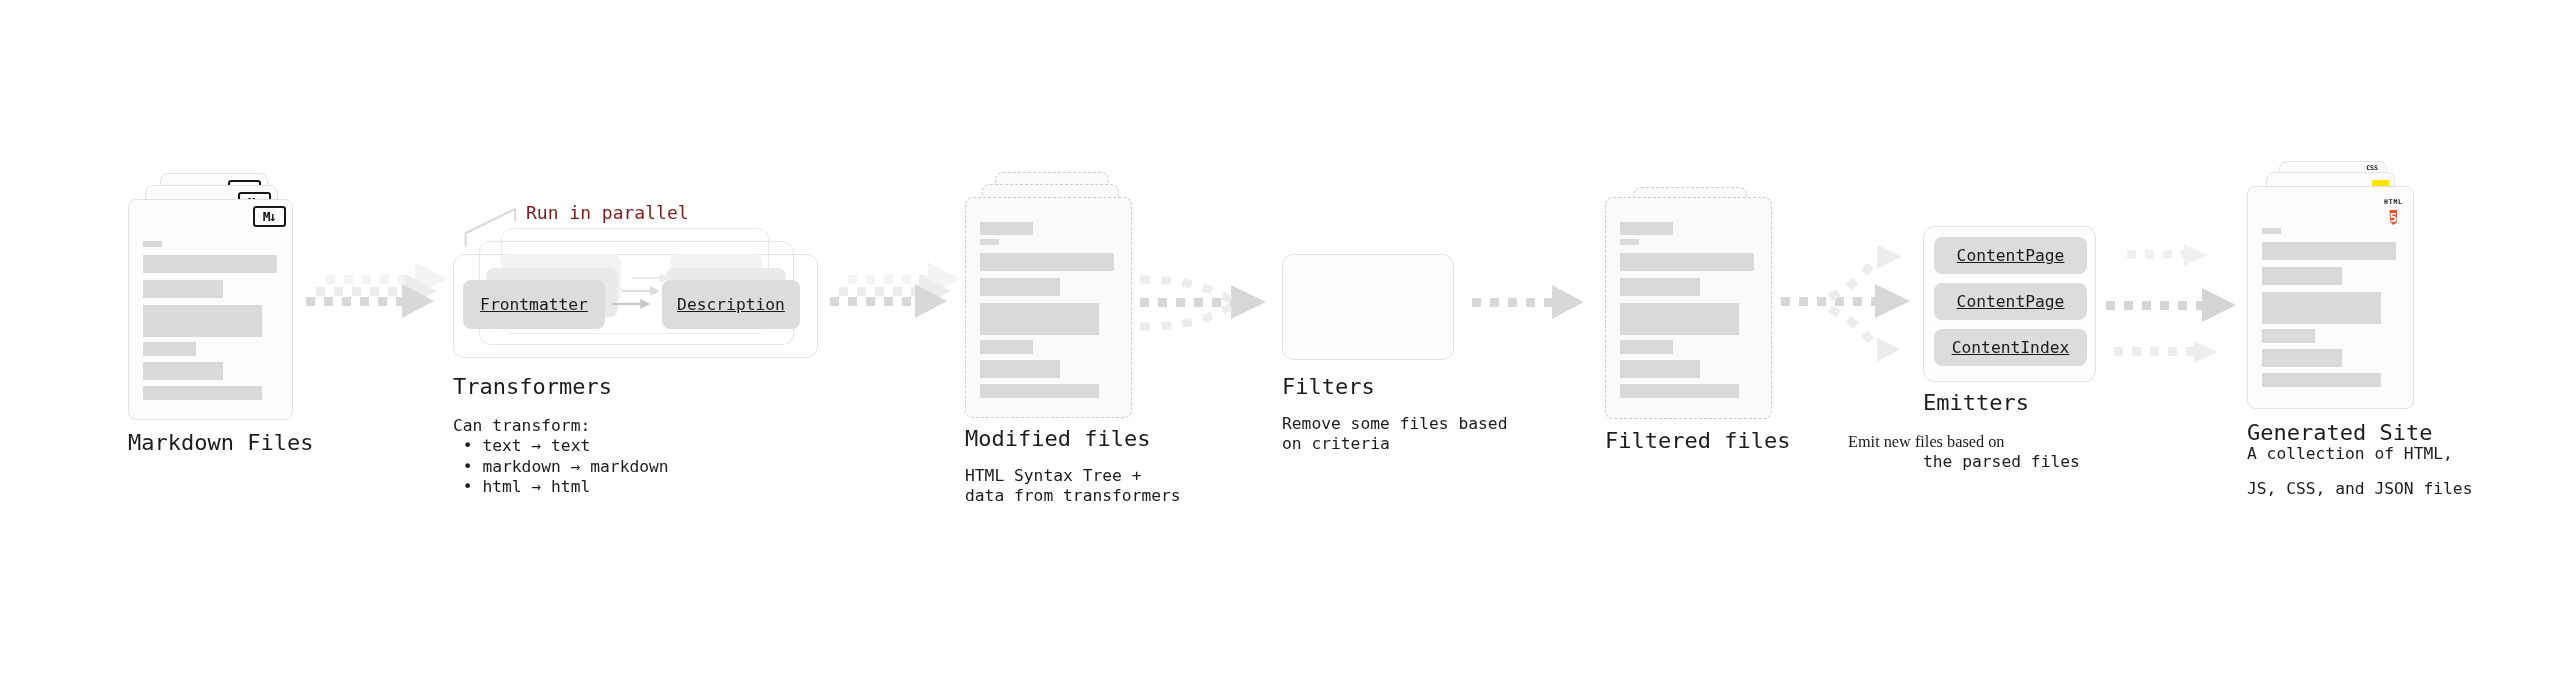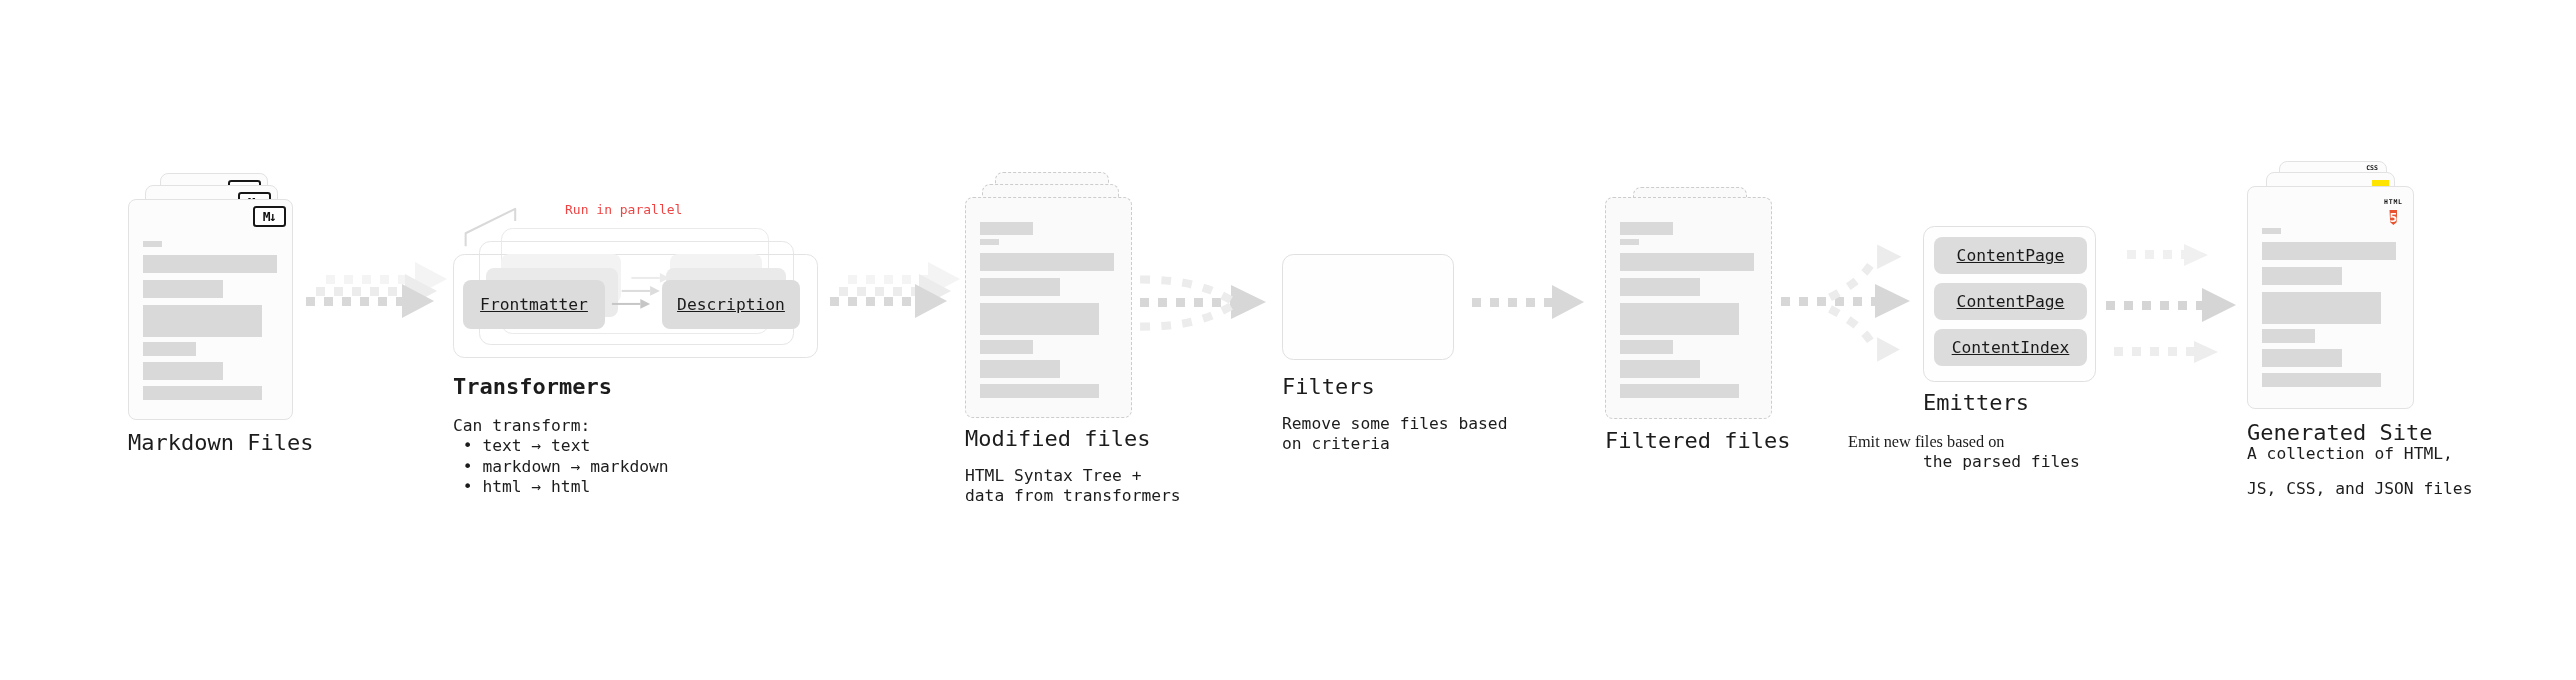--- a/index.html
+++ b/index.html
@@ -40,21 +40,21 @@
   .frame{position:absolute;border:1.6px solid #e3e3e3;border-radius:11.4px;box-sizing:border-box;}
   .box{position:absolute;border:1.6px solid #e0e0e0;border-radius:11.4px;background:#fefefe;box-sizing:border-box;}
   .pill{position:absolute;background:#dcdcdc;border-radius:8.1px;color:#1a1a1a;font-size:16.3px;
         display:flex;align-items:center;justify-content:center;box-sizing:border-box;text-decoration:underline;}
   .pill.echo1{background:#eaeaea;}
   .pill.echo2{background:#f3f3f3;}
 
   
   .stage-title{position:absolute;font-size:22px;line-height:24.4px;white-space:pre;color:#1c1c1c;}
   .stage-desc{position:absolute;font-size:16.3px;line-height:20.3px;white-space:pre;color:#1c1c1c;}
-  .note{position:absolute;font-size:13px;color:#ef4444;white-space:pre;margin-left:39px;}
+  .note{position:absolute;font-size:18px;color:#7f1d1d;white-space:pre;}
 
   
   .darrow{position:absolute;display:flex;align-items:center;height:34px;}
   .darrow .ln{height:9px;background:repeating-linear-gradient(90deg,var(--c) 0 9px,transparent 9px 18px);}
   .darrow .hd{width:0;height:0;border-top:17px solid transparent;border-bottom:17px solid transparent;
               border-left:32.5px solid var(--c);}
   .darrow.small{height:23px;}
   .darrow.small .hd{border-top-width:11.4px;border-bottom-width:11.4px;border-left-width:24.4px;}
 
   svg.overlay{position:absolute;left:0;top:0;pointer-events:none;}
@@ -103,21 +103,21 @@
   <div class="frame" style="left:453px;top:254px;width:365px;height:104px;z-index:3;"></div>
 
   <div class="pill echo2" style="left:501px;top:254px;width:120px;height:49px;z-index:4;"></div>
   <div class="pill echo1" style="left:486px;top:268px;width:132px;height:49px;z-index:5;"></div>
   <div class="pill" style="left:463px;top:280px;width:142px;height:49px;z-index:6;">Frontmatter</div>
 
   <div class="pill echo2" style="left:670px;top:254px;width:92px;height:49px;z-index:4;"></div>
   <div class="pill echo1" style="left:666px;top:268px;width:120px;height:49px;z-index:5;"></div>
   <div class="pill" style="left:662px;top:280px;width:138px;height:49px;z-index:6;">Description</div>
 
-  <div class="stage-title" style="left:453px;top:375px;font-weight:bold;">Transformers</div>
+  <div class="stage-title" style="left:453px;top:375px;">Transformers</div>
   <div class="stage-desc" style="left:453px;top:416px;">Can transform:</div>
   <div class="stage-desc" style="left:453px;top:436px;"> • text → text</div>
   <div class="stage-desc" style="left:453px;top:457px;"> • markdown → markdown</div>
   <div class="stage-desc" style="left:453px;top:477px;"> • html → html</div>
 
   <div class="darrow" style="left:848px;top:262px;--c:#f4f4f4;z-index:1;">
       <div class="ln" style="width:80px;"></div>
       <div class="hd"></div>
     </div>
   <div class="darrow" style="left:839px;top:274px;--c:#ececec;z-index:2;">

